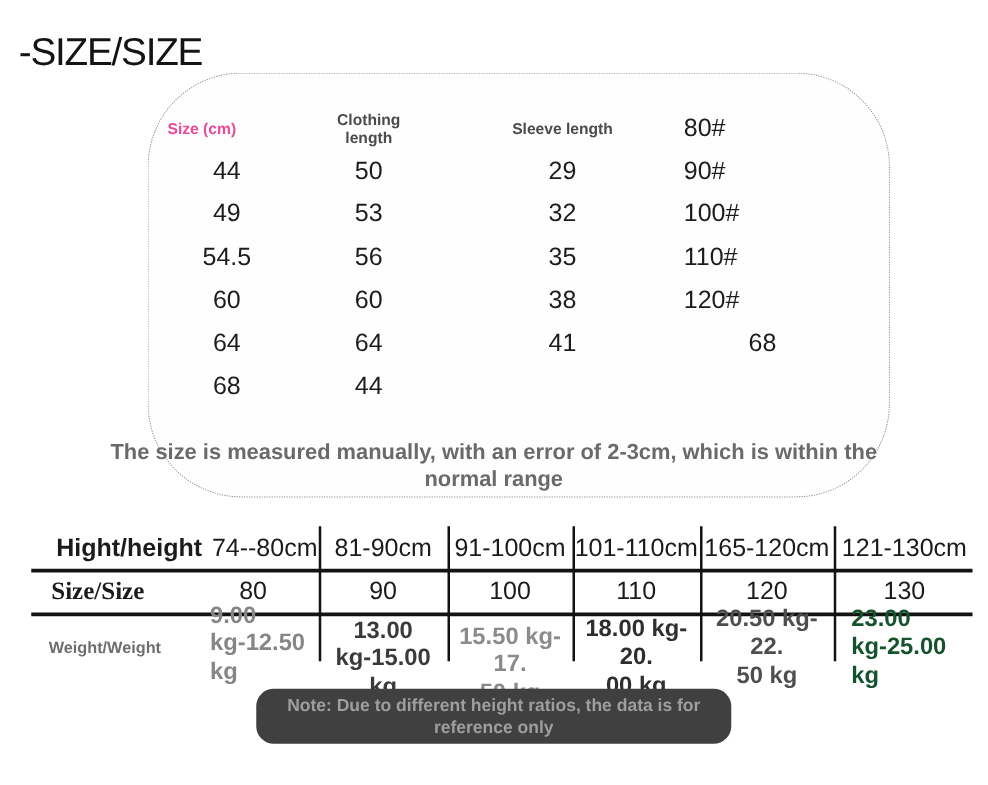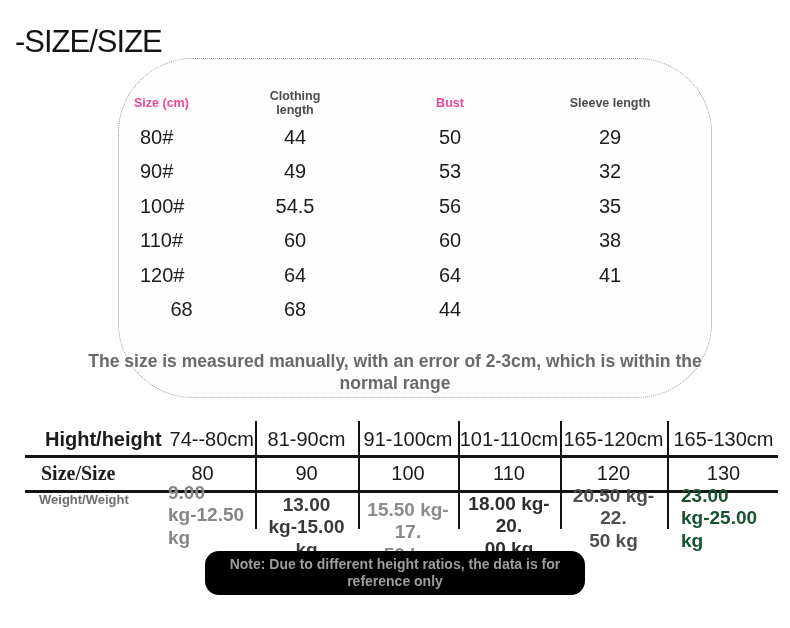--- a/index.html
+++ b/index.html
@@ -46,49 +46,48 @@
     grid-template-columns:125px 105px 103px 100px 102px 107px 113px;}
   .bt-row .cell{display:flex;align-items:center;justify-content:center;}
   .r-height{top:6px;height:30px;}
   .r-height .cell{font-size:20px;color:#1b1b1b;}
   .r-height .c1{justify-content:flex-end;padding-right:1px;}
   .r-size{top:41px;height:29px;}
   .r-size .cell{font-size:20px;color:#1b1b1b;}
   .r-weight{top:72px;height:68px;}
   .lab{font-size:13px;font-weight:700;color:#6e6e6e;justify-content:flex-start!important;padding-left:20px;}
   .lab-size{font-size:22px;font-weight:700;color:#5d5d5d;justify-content:flex-start!important;padding-left:16px;font-family:Liberation Serif, serif;}
-  .lab-weight{align-items:flex-start!important;padding-top:2px;padding-left:14px;}
+  .lab-weight{align-items:flex-start!important;padding-top:20px;padding-left:14px;}
   .w-cell{font-size:19px;font-weight:700;line-height:1.18;white-space:pre-line;
     display:block;text-align:center;}
   .w1{color:#868686;text-align:left;padding-left:18px;margin-top:-8px;}
   .w2{color:#3a3a3a;margin-top:4px;}
   .w3{color:#8b8b8b;margin-top:9px;}
   .w4{color:#2e2e2e;margin-top:3px;}
   .w5{color:#4e4e4e;margin-top:-5px;}
   .w6{color:#14532d;text-align:left;padding-left:14px;margin-top:-5px;}
   
   .footer-pill{
     position:absolute;left:205px;top:551px;width:352px;
-    background:#000000;border-radius:14px;padding:5px 14px;
+    background:#404040;border-radius:14px;padding:5px 14px;
     text-align:center;font-size:14px;font-weight:700;color:#9e9e9e;line-height:1.2;
   }
 </style>
 </head>
 <body>
 
 <div class="page-title">-SIZE/SIZE</div>
 
 <div class="panel"></div>
 
 <div class="size-table">
   <div class="st-h first">Size (cm)</div>
   <div class="st-h soft">
       <span class="wrap">Clothing length</span>
     </div>
-  <div class="st-h">Bust</div>
   <div class="st-h soft">Sleeve length</div>
 
   <div class="st-c first">80#</div>
   <div class="st-c">44</div>
   <div class="st-c">50</div>
   <div class="st-c">29</div>
 
   <div class="st-c first">90#</div>
   <div class="st-c">49</div>
   <div class="st-c">53</div>
@@ -125,21 +124,21 @@
   <div class="vline v4"></div>
   <div class="vline v5"></div>
 
   <div class="bt-row r-height">
     <div class="cell lab">Hight/height</div>
     <div class="cell c1">74--80cm</div>
     <div class="cell">81-90cm</div>
     <div class="cell">91-100cm</div>
     <div class="cell">101-110cm</div>
     <div class="cell">165-120cm</div>
-    <div class="cell">165-130cm</div>
+    <div class="cell">121-130cm</div>
   </div>
 
   <div class="bt-row r-size">
     <div class="cell lab-size">Size/Size</div>
     <div class="cell">80</div>
     <div class="cell">90</div>
     <div class="cell">100</div>
     <div class="cell">110</div>
     <div class="cell">120</div>
     <div class="cell">130</div>

